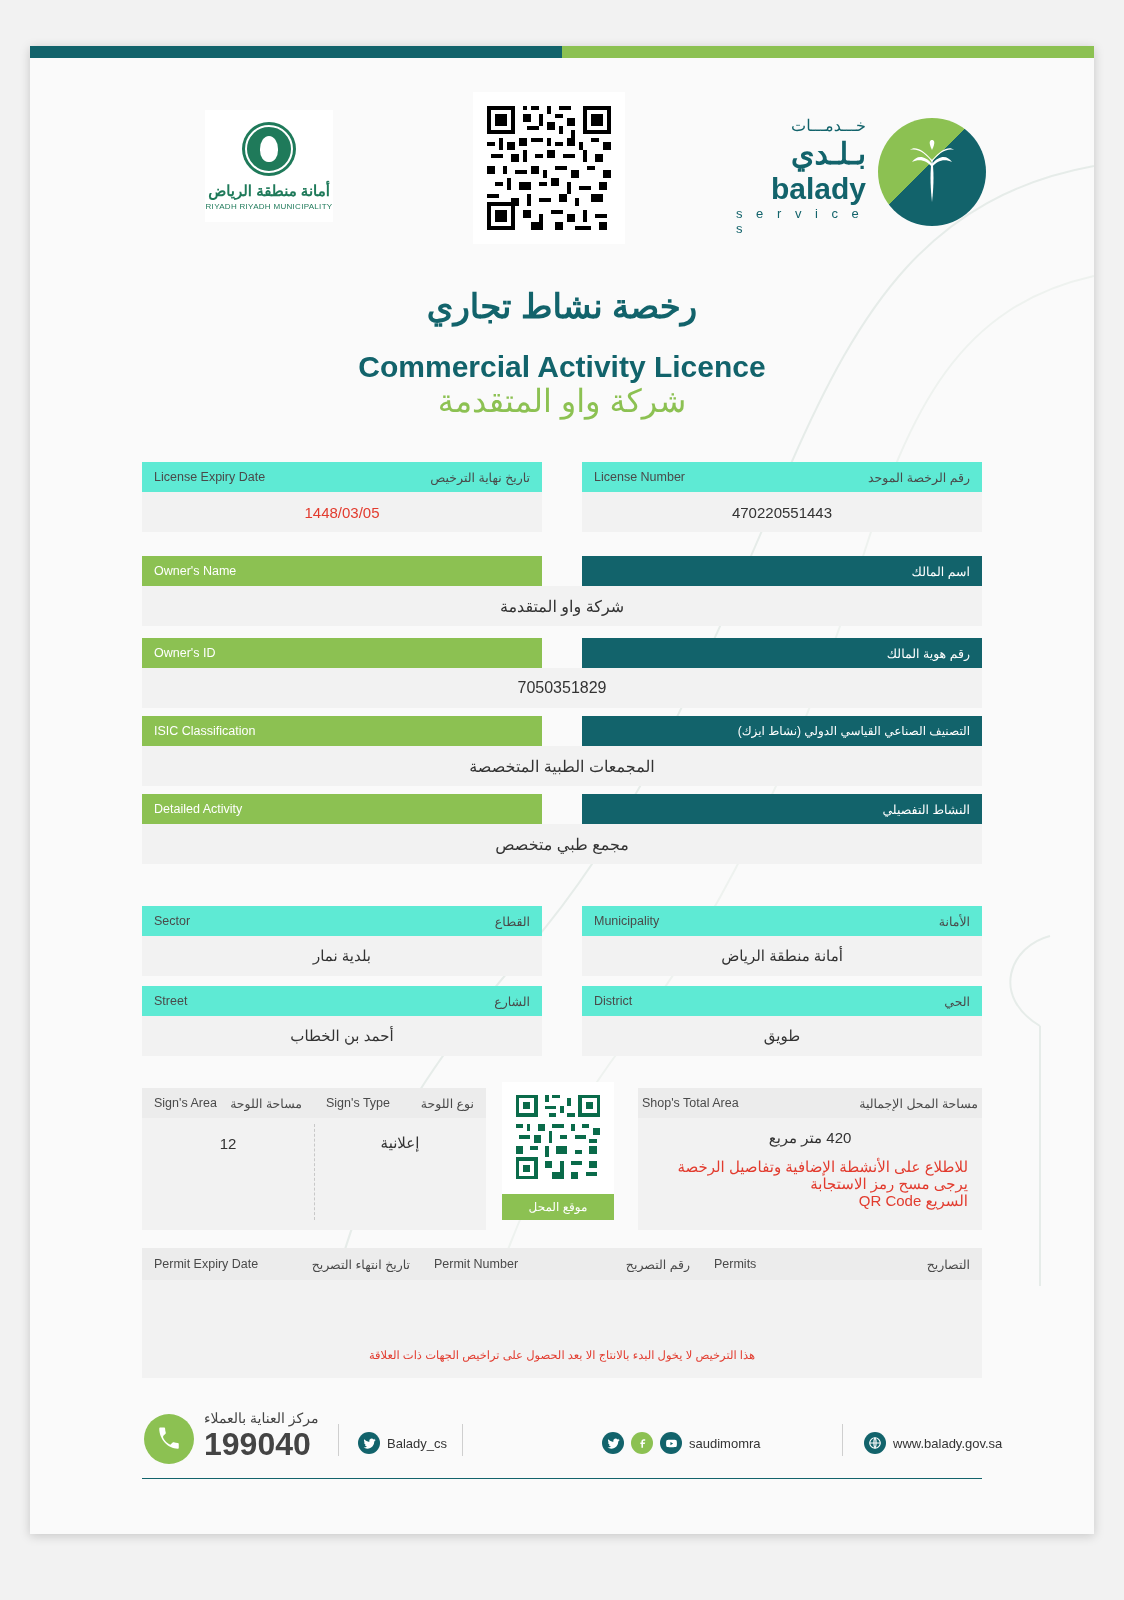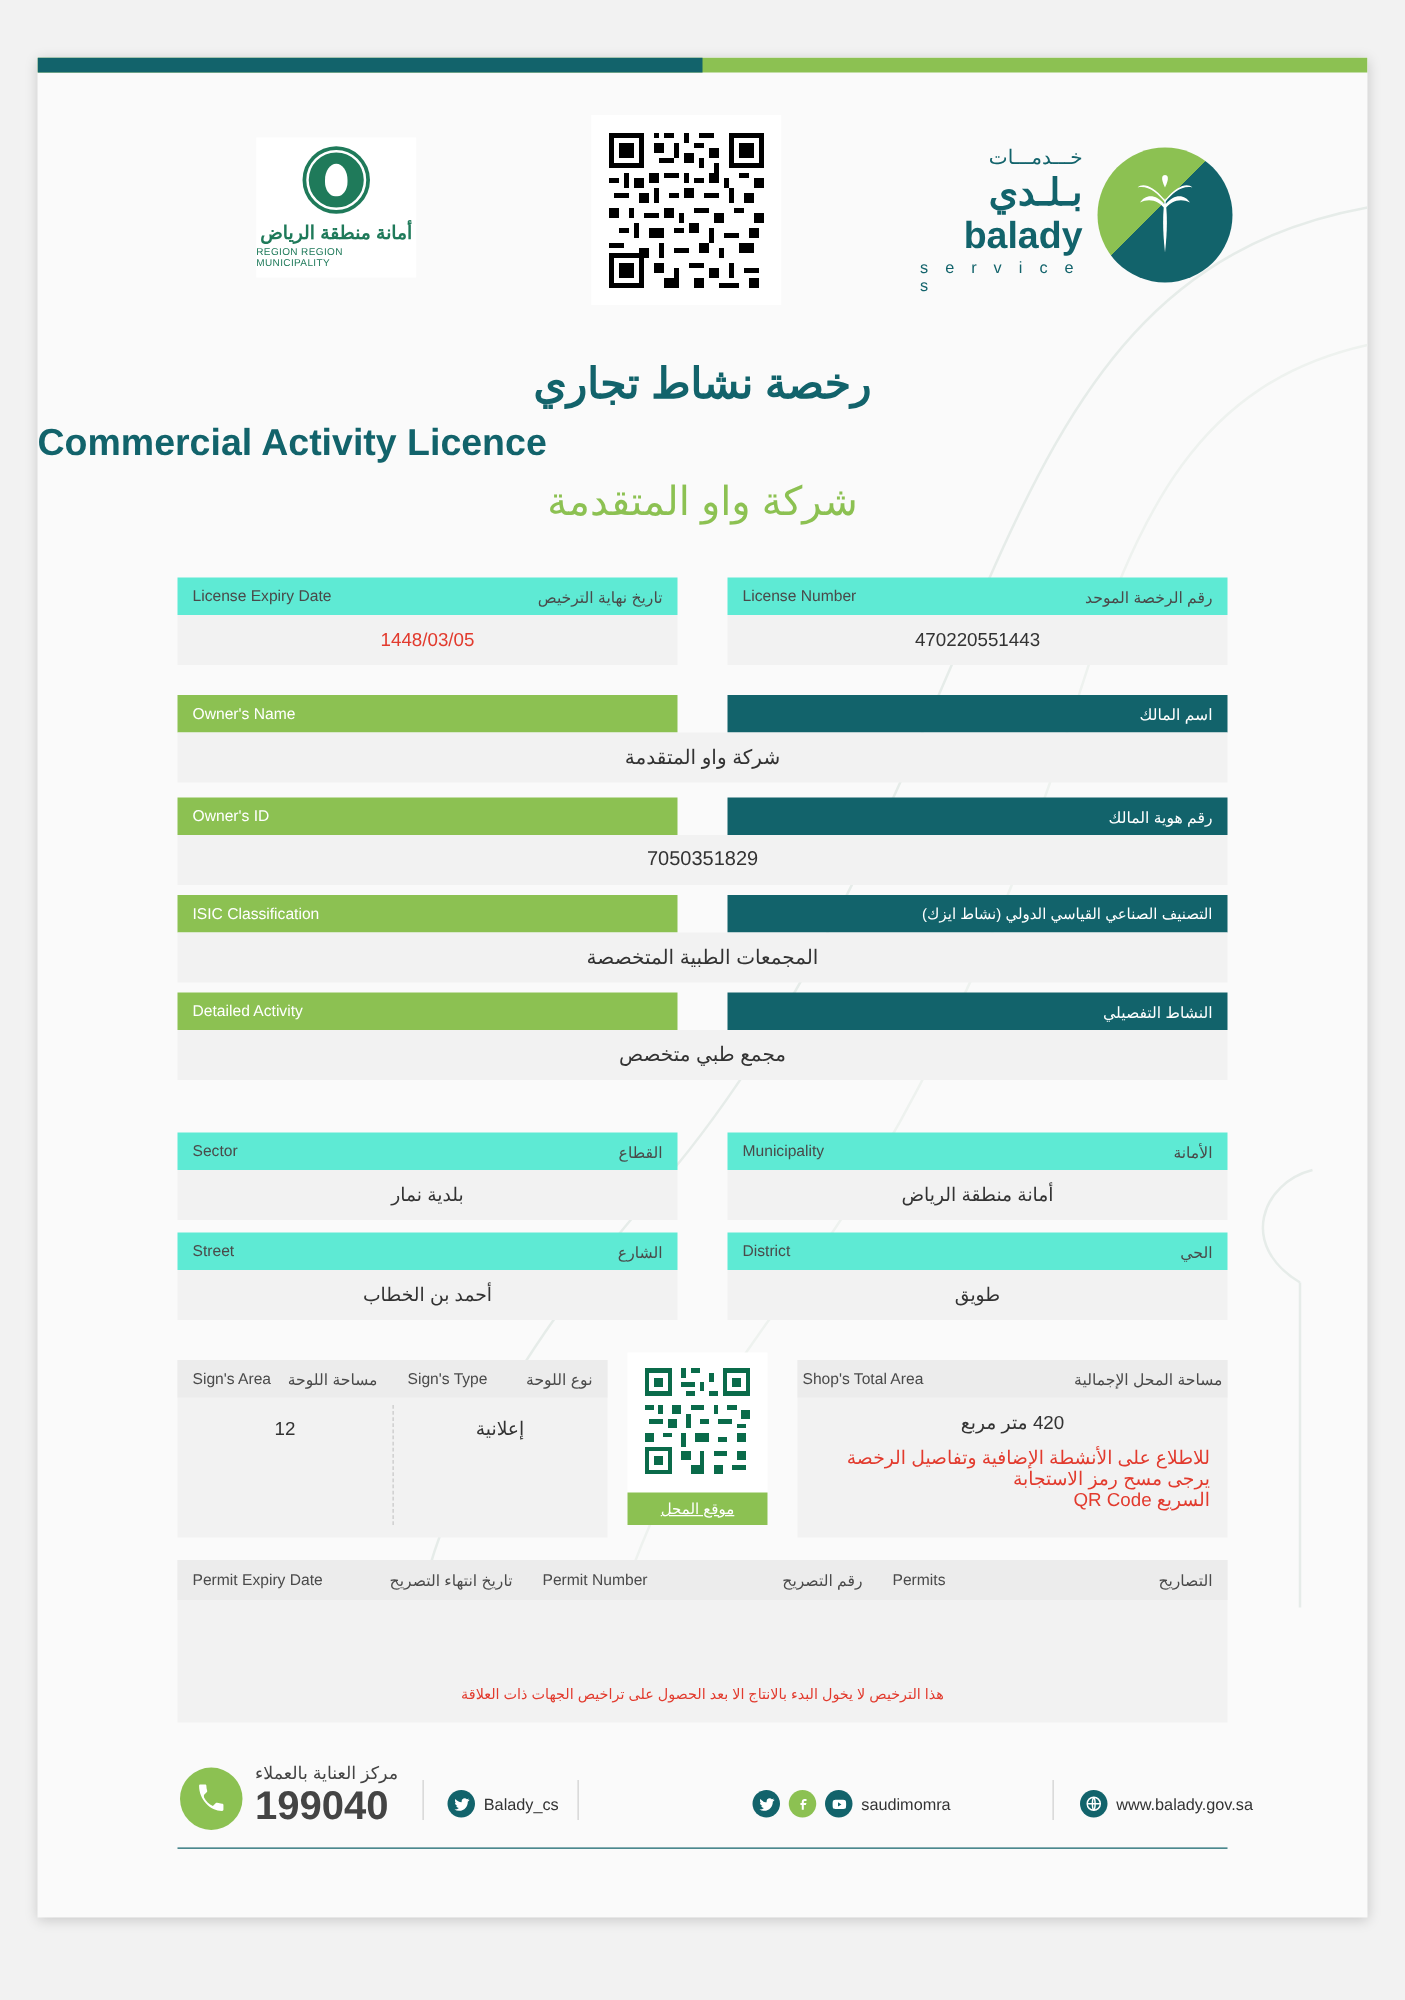--- a/index.html
+++ b/index.html
@@ -41,21 +41,21 @@
   .brand .b-ar1{position:absolute;right:120px;top:6px;font-size:16px;color:#12636b;letter-spacing:4px;direction:rtl;}
   .brand .b-ar2{position:absolute;right:120px;top:26px;font-size:30px;color:#12636b;letter-spacing:4px;direction:rtl;font-weight:bold;}
   .brand .b-en1{position:absolute;right:120px;top:62px;font-size:30px;color:#12636b;font-weight:bold;}
   .brand .b-en2{position:absolute;right:120px;top:96px;font-size:13px;color:#12636b;letter-spacing:5px;}
   .brand .circle{position:absolute;right:0;top:8px;width:108px;height:108px;border-radius:50%;
     background:linear-gradient(135deg,#8cc152 0%,#8cc152 45%,#12636b 45%,#12636b 100%);}
   .brand .palm{position:absolute;right:32px;top:30px;width:44px;height:62px;}
 
   
   .title-ar{position:absolute;top:240px;width:100%;text-align:center;font-size:34px;font-weight:bold;color:#12636b;direction:rtl;}
-  .title-en{position:absolute;top:292px;width:100%;text-align:left;font-size:30px;font-weight:bold;color:#12636b;}
+  .title-en{position:absolute;top:304px;width:100%;text-align:center;font-size:30px;font-weight:bold;color:#12636b;}
   .title-sub{position:absolute;top:336px;width:100%;text-align:center;font-size:32px;color:#8cc152;direction:rtl;}
 
   
   .field{position:absolute;}
   .fhead{display:flex;justify-content:space-between;align-items:center;height:30px;padding:0 12px;box-sizing:border-box;font-size:12.5px;}
   .fhead.plain{background:#5eead4;color:#4a4a4a;}
   .fbody{height:40px;background:#f2f2f2;display:flex;align-items:center;justify-content:center;font-size:15px;color:#333;}
   .fbody.red{color:#e23b2e;}
   .fhead .en{font-weight:normal;}
   .fhead .ar{direction:rtl;}
@@ -72,21 +72,21 @@
   .divider-v{position:absolute;left:50%;top:36px;height:96px;border-left:1px dashed #c8c8c8;}
 
   .shop-box{position:absolute;left:608px;top:1042px;width:344px;height:142px;background:#f2f2f2;}
   .shop-head{display:flex;justify-content:space-between;align-items:center;height:30px;background:#ececec;padding:0 4px;box-sizing:border-box;font-size:12.5px;color:#4a4a4a;}
   .shop-val{height:40px;display:flex;align-items:center;justify-content:center;font-size:15px;color:#333;direction:rtl;}
   .shop-note{font-size:15px;color:#e23b2e;direction:rtl;line-height:17px;padding:0 14px;}
 
   .qr-mid{position:absolute;left:472px;top:1036px;width:112px;height:138px;background:#fff;
      display:flex;flex-direction:column;align-items:center;}
   .qr-mid .lbl{width:100%;height:26px;background:#8cc152;color:#fff;font-size:12px;
-     display:flex;align-items:center;justify-content:center;direction:rtl;margin-top:auto;text-decoration:underline;}
+     display:flex;align-items:center;justify-content:center;direction:rtl;margin-top:auto;}
 
   
   .permits{position:absolute;left:112px;top:1202px;width:840px;height:130px;background:#f2f2f2;}
   .permits-head{display:flex;height:32px;background:#ececec;font-size:12.5px;color:#4a4a4a;}
   .permits-head .c{flex:1;display:flex;justify-content:space-between;align-items:center;padding:0 12px;box-sizing:border-box;}
   .permits-note{position:absolute;bottom:16px;width:100%;text-align:center;font-size:11.5px;color:#e23b2e;direction:rtl;}
 
   
   .footer{position:absolute;left:112px;top:1356px;width:840px;height:86px;}
   .foot-line{position:absolute;left:0;top:76px;width:100%;border-top:1px solid #12636b;}
@@ -114,21 +114,21 @@
     <path d="M1010 980 L1010 1240" fill="none" stroke="#e6ece9" stroke-width="2"></path>
     <path d="M1010 980 C 960 950, 980 900, 1020 890" fill="none" stroke="#e6ece9" stroke-width="2"></path>
   </svg>
 
   <div class="header">
     <div class="logo-left">
       <div class="seal">
           <div class="seal-inner"></div>
         </div>
       <div class="ar">أمانة منطقة الرياض</div>
-      <div class="en">REGION REGION MUNICIPALITY</div>
+      <div class="en">RIYADH RIYADH MUNICIPALITY</div>
     </div>
 
     <div class="qr-top">
       <svg width="132" height="132" viewBox="0 0 33 33" shape-rendering="crispEdges">
         <rect width="33" height="33" fill="#fff"></rect>
         <g fill="#000">
           <rect x="1" y="1" width="7" height="7"></rect>
             <rect x="2" y="2" width="5" height="5" fill="#fff"></rect>
             <rect x="3" y="3" width="3" height="3"></rect>
           <rect x="25" y="1" width="7" height="7"></rect>

